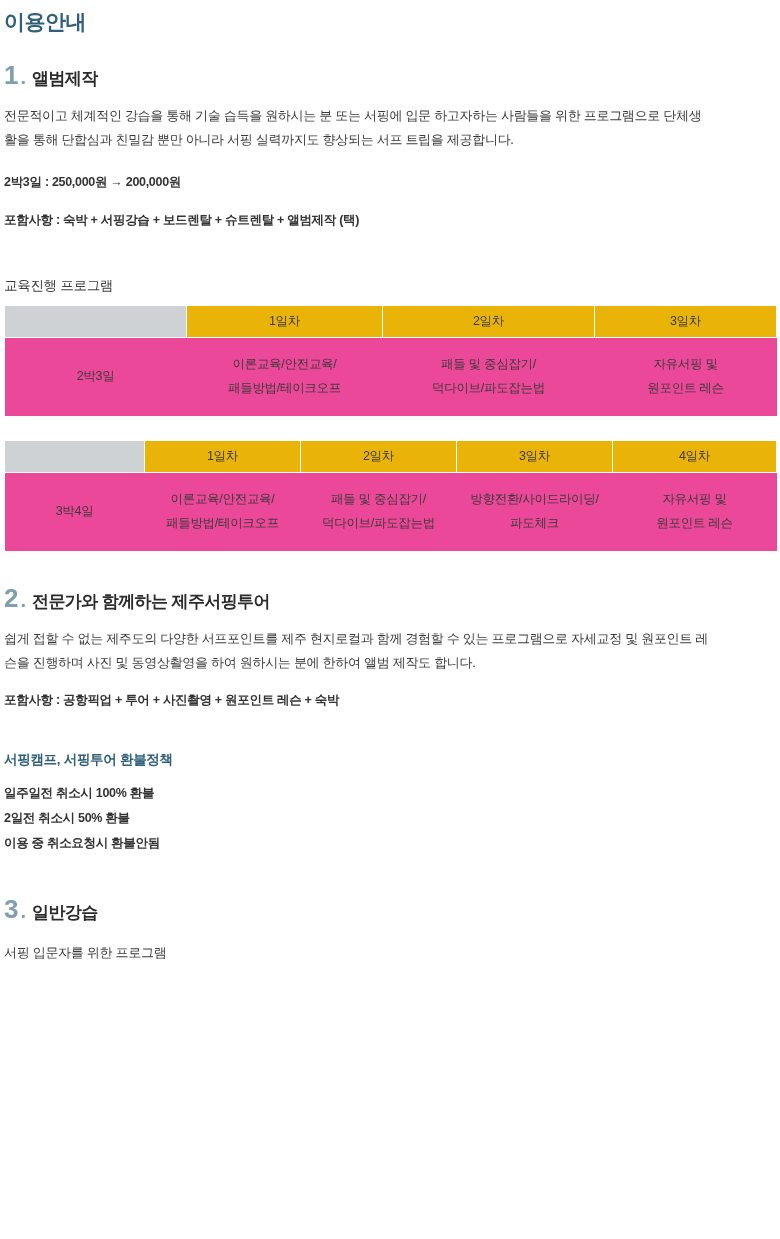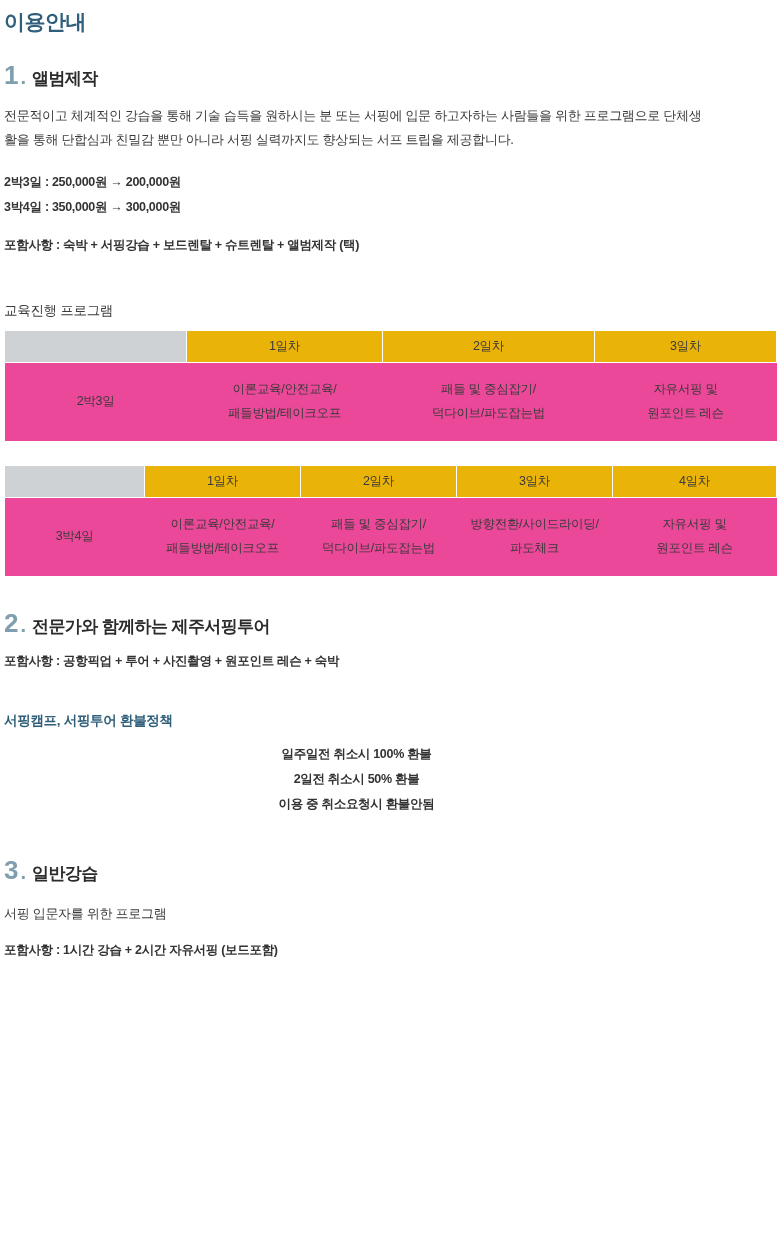--- a/index.html
+++ b/index.html
@@ -136,21 +136,20 @@
     color: #2f5f7a;
     letter-spacing: -0.3px;
   }
   .refund-line {
     margin-left: 4px;
     font-size: 12.5px;
     font-weight: bold;
     color: #333333;
     line-height: 25px;
     letter-spacing: -0.3px;
-    text-align: center;
   }
   .refund-list { margin-top: 12px; }
   .plain-line {
     margin: 16px 0 0 4px;
     font-size: 13px;
     color: #3a3a3a;
     line-height: 22px;
     letter-spacing: -0.3px;
   }
   .bold-line {
@@ -173,21 +172,20 @@
     <div class="section-head">
       <span class="sec-num">1</span>
       <span class="sec-dot">.</span>
       <span class="sec-title">앨범제작</span>
     </div>
 
     <p class="para">전문적이고 체계적인 강습을 통해 기술 습득을 원하시는 분 또는 서핑에 입문 하고자하는 사람들을 위한 프로그램으로 단체생활을 통해 단합심과 친밀감 뿐만 아니라 서핑 실력까지도 향상되는 서프 트립을 제공합니다.</p>
 
     <div class="price-list">
       <div class="price-line">2박3일 : 250,000원 → 200,000원</div>
-      <div class="price-line">3박4일 : 350,000원 → 300,000원</div>
     </div>
 
     <div class="include-line">포함사항 : 숙박 + 서핑강습 + 보드렌탈 + 슈트렌탈 + 앨범제작 (택)</div>
 
     <div class="sub-label">교육진행 프로그램</div>
 
     <table class="prog">
       <colgroup>
         <col style="width:182px">
           <col style="width:196px">
@@ -262,36 +260,36 @@
     </table>
   </div>
 
   <div class="section" style="margin-top:34px">
     <div class="section-head">
       <span class="sec-num">2</span>
       <span class="sec-dot">.</span>
       <span class="sec-title">전문가와 함께하는 제주서핑투어</span>
     </div>
 
+    <p class="para">쉽게 접할 수 없는 제주도의 다양한 서프포인트를 제주 현지로컬과 함께 경험할 수 있는 프로그램으로 자세교정 및 원포인트 레슨을 진행하며 사진 및 동영상촬영을 하여 원하시는 분에 한하여 앨범 제작도 합니다.</p>
 
     <div class="bold-line">포함사항 : 공항픽업 + 투어 + 사진촬영 + 원포인트 레슨 + 숙박</div>
 
     <div class="refund-title">서핑캠프, 서핑투어 환불정책</div>
     <div class="refund-list">
       <div class="refund-line">일주일전 취소시 100% 환불</div>
       <div class="refund-line">2일전 취소시 50% 환불</div>
       <div class="refund-line">이용 중 취소요청시 환불안됨</div>
     </div>
   </div>
 
   <div class="section" style="margin-top:40px">
     <div class="section-head">
       <span class="sec-num">3</span>
       <span class="sec-dot">.</span>
       <span class="sec-title">일반강습</span>
     </div>
 
     <p class="plain-line" style="margin-top:20px">서핑 입문자를 위한 프로그램</p>
 
-    <div class="bold-line">포함사항 : 1시간 강습 + 2시간 자유서핑 (보드포함)</div>
   </div>
 
 </div>
 
 </body></html>

